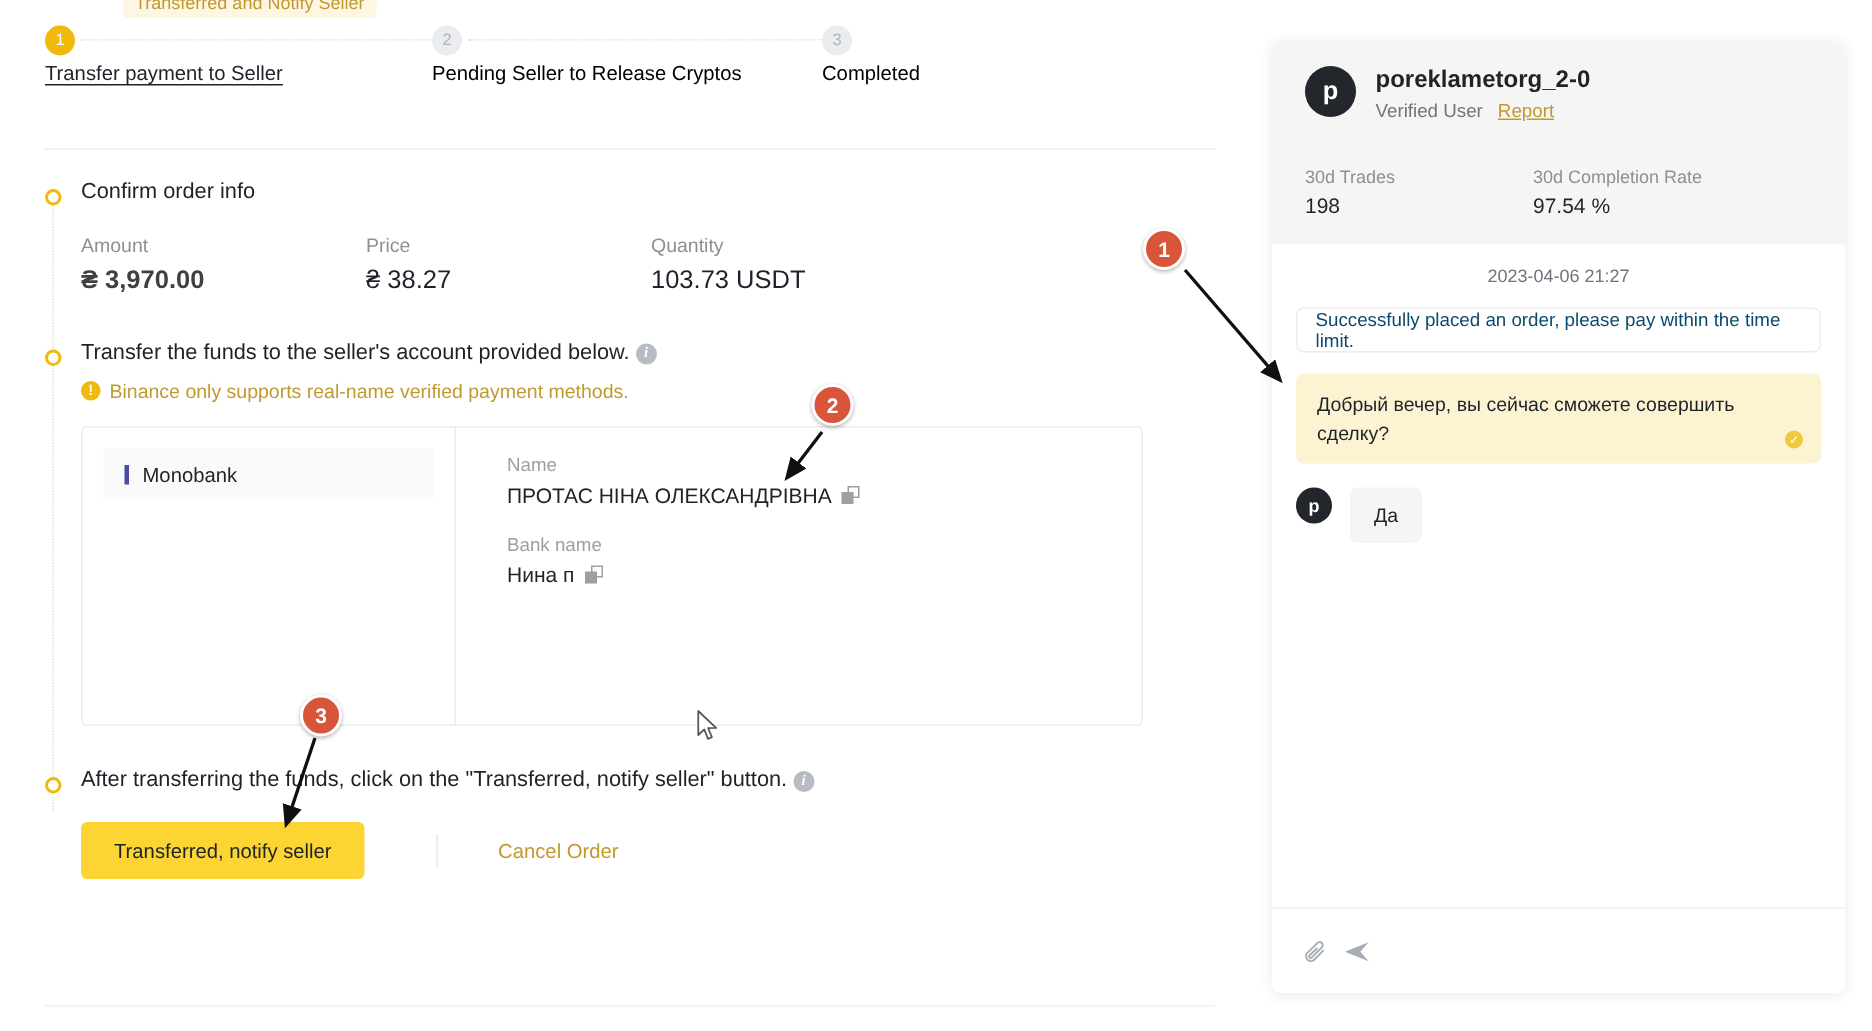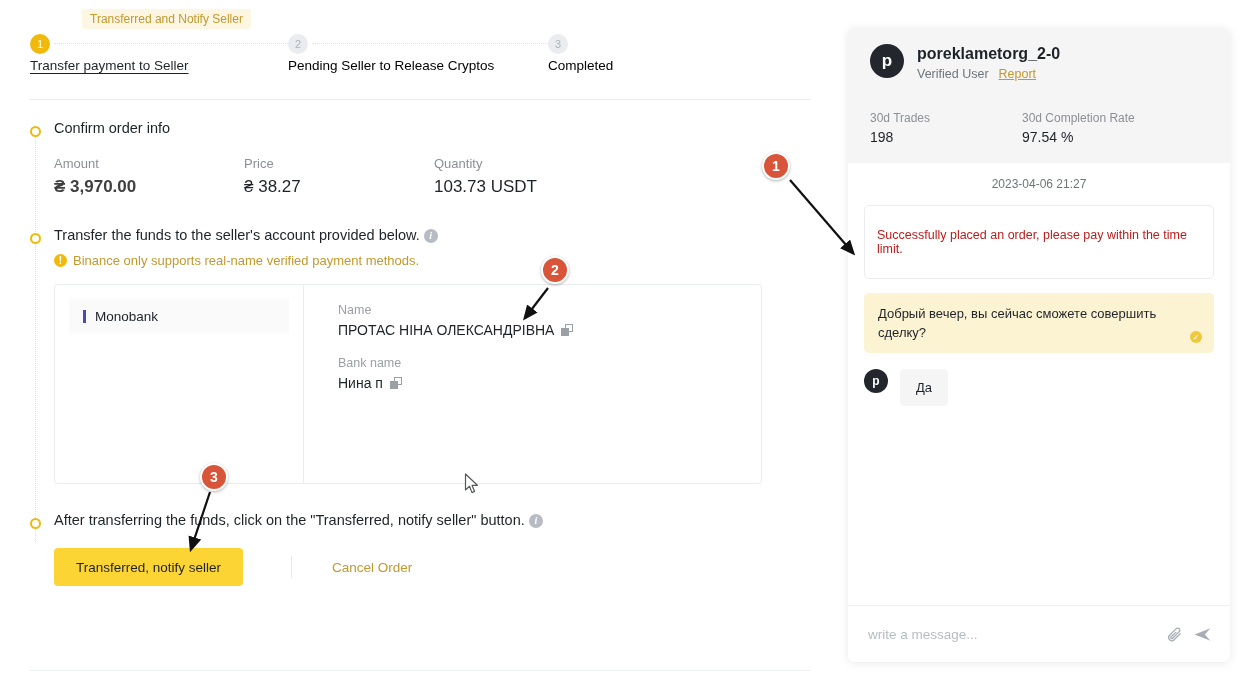--- a/index.html
+++ b/index.html
@@ -9,21 +9,21 @@
     font-family: "Liberation Sans", sans-serif;
     color: #1e2329;
     overflow: hidden;
   }
   .page { position: relative; width: 1248px; height: 687px; }
 
   
   .left { position: absolute; left: 0; top: 0; width: 840px; height: 687px; }
 
   
-  .stepper { position: absolute; left: 30px; top: 34px; width: 780px; height: 50px; }
+  .stepper { position: absolute; left: 30px; top: 17px; width: 780px; height: 50px; }
   .step { position: absolute; top: 0; }
   .step-dot {
     width: 20px; height: 20px; border-radius: 50%;
     display: flex; align-items: center; justify-content: center;
     font-size: 11px; line-height: 1; font-weight: 400;
   }
   .step-dot.active { background: #f0b90b; color: #ffffff; }
   .step-dot.idle { background: #eaecef; color: #aeb4bc; }
   .step-label { position: absolute; top: 24px; left: 0; font-size: 13.5px; white-space: nowrap; }
   .step-label.active { color: #1e2329; text-decoration: underline; text-underline-offset: 3px; }
@@ -142,21 +142,21 @@
   .ch-report { font-size: 12.5px; color: #c2992f; text-decoration: underline; cursor: pointer; }
   .ch-stats { display: flex; margin-top: 30px; padding-left: 0; }
   .stat { width: 152px; }
   .stat-label { font-size: 12px; color: #8c9096; margin-bottom: 4px; }
   .stat-value { font-size: 14px; color: #1e2329; }
 
   .chat-body { flex: 1; padding: 14px 16px 0 16px; overflow: hidden; }
   .chat-time { text-align: center; font-size: 12px; color: #6f757d; margin: 0 0 14px 0; }
   .msg-system {
     border: 1px solid #eaecef; border-radius: 5px;
-    padding: 22px 12px; font-size: 12.5px; color: #b91c1c;
+    padding: 0 12px; font-size: 12.5px; color: #0c4a6e;
   }
   .msg-out {
     margin-top: 14px; background: #fcf3d2; border-radius: 5px;
     padding: 11px 34px 11px 14px; font-size: 13px; color: #1e2329;
     line-height: 19px; position: relative;
   }
   .msg-check {
     position: absolute; right: 12px; bottom: 10px;
     width: 12px; height: 12px; border-radius: 50%;
     background: #f0c93b; color: #fff; font-size: 8px;
@@ -342,21 +342,20 @@
         <span>Добрый вечер, вы сейчас сможете совершить сделку?</span>
         <span class="msg-check">✓</span>
       </div>
       <div class="msg-in-row">
         <div class="avatar-sm">p</div>
         <div class="msg-in">Да</div>
       </div>
     </div>
 
     <div class="chat-foot">
-      <input class="chat-input" placeholder="write a message..." style="">
       <span class="foot-ico">
         <svg width="17" height="17" viewBox="0 0 24 24" fill="none" stroke="#a7adb5" stroke-width="1.8" stroke-linecap="round">
           <path d="M20 11l-8.5 8.5a4.5 4.5 0 1 1-6.4-6.4l9-9a3 3 0 1 1 4.2 4.2l-9 9a1.5 1.5 0 1 1-2.1-2.1L14 9"></path>
         </svg>
       </span>
       <span class="foot-ico">
         <svg width="19" height="19" viewBox="0 0 24 24" fill="#a7adb5">
           <path d="M2 12l20-8-7 8 7 8z"></path>
         </svg>
       </span>

